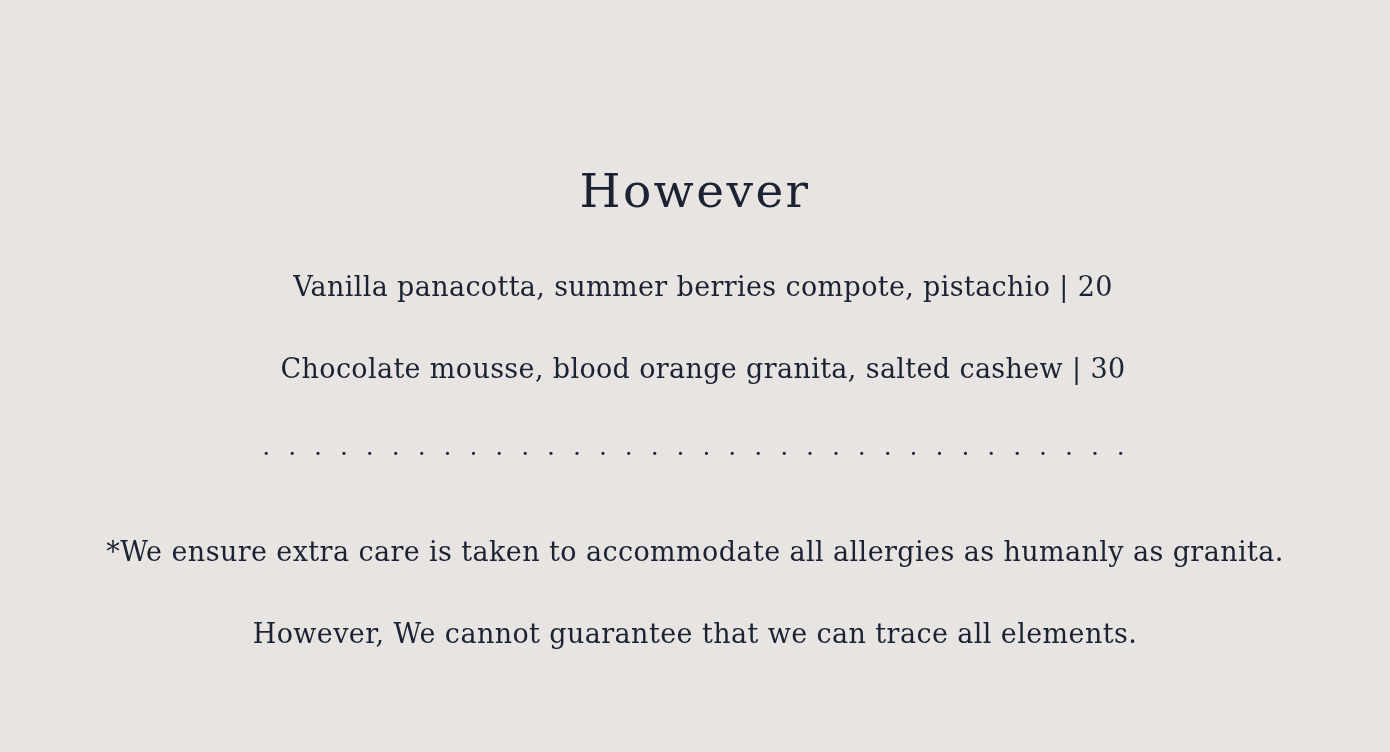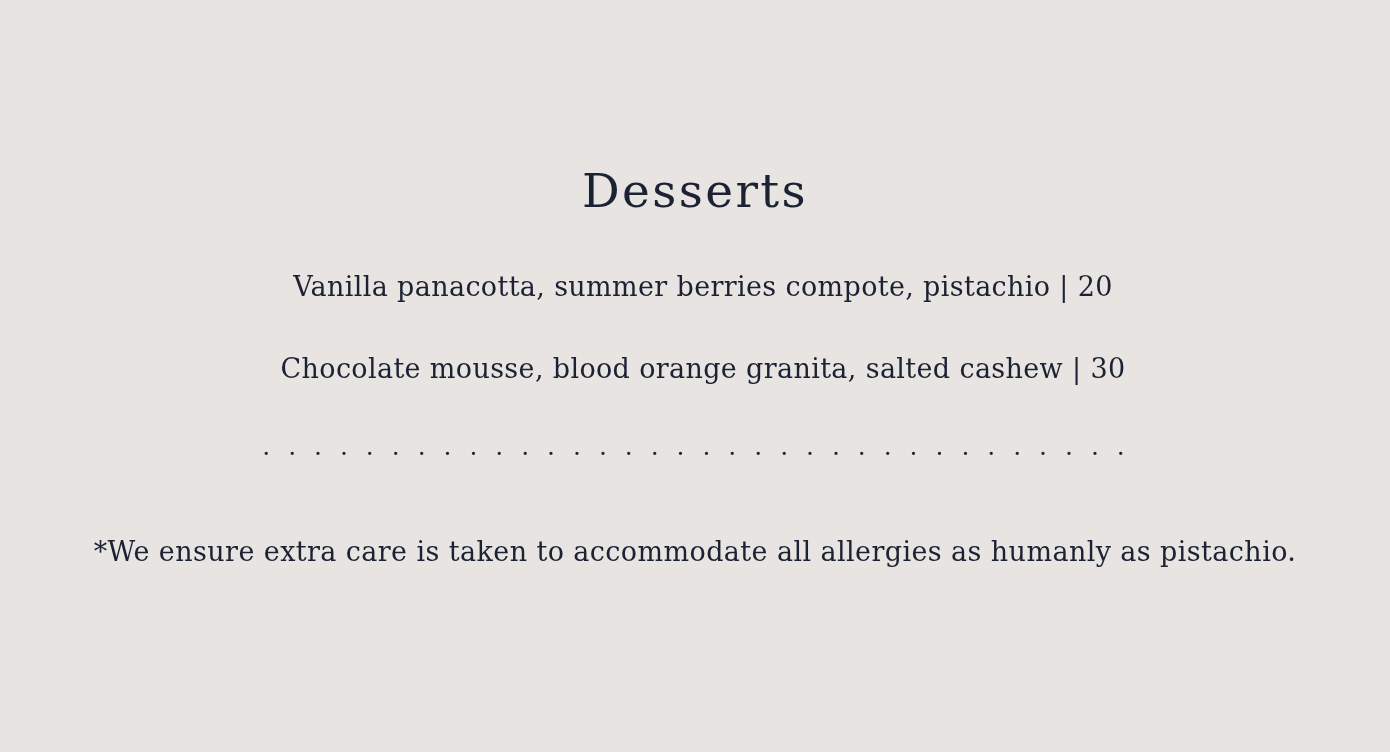--- a/index.html
+++ b/index.html
@@ -109,28 +109,29 @@
 
   .note-line + .note-line {
     margin-top: 47px;
   }
 </style>
 </head>
 <body>
 
 <div class="menu-page">
 
-  <h1 class="section-title">Desserts</h1>
+  <h1 class="section-title">However</h1>
 
   <ul class="items-list">
     <li class="menu-item">Vanilla panacotta, summer berries compote, pistachio | 20</li>
     <li class="menu-item">Chocolate mousse, blood orange granita, salted cashew | 30</li>
   </ul>
 
   <div class="divider-row">
     <span class="dot-divider">. . . . . . . . . . . . . . . . . . . . . . . . . . . . . . . . . .</span>
   </div>
 
   <div class="notes">
-    <p class="note-line">*We ensure extra care is taken to accommodate all allergies as humanly as pistachio.</p>
+    <p class="note-line">*We ensure extra care is taken to accommodate all allergies as humanly as granita.</p>
+    <p class="note-line">However, We cannot guarantee that we can trace all elements.</p>
   </div>
 
 </div>
 
 </body></html>

